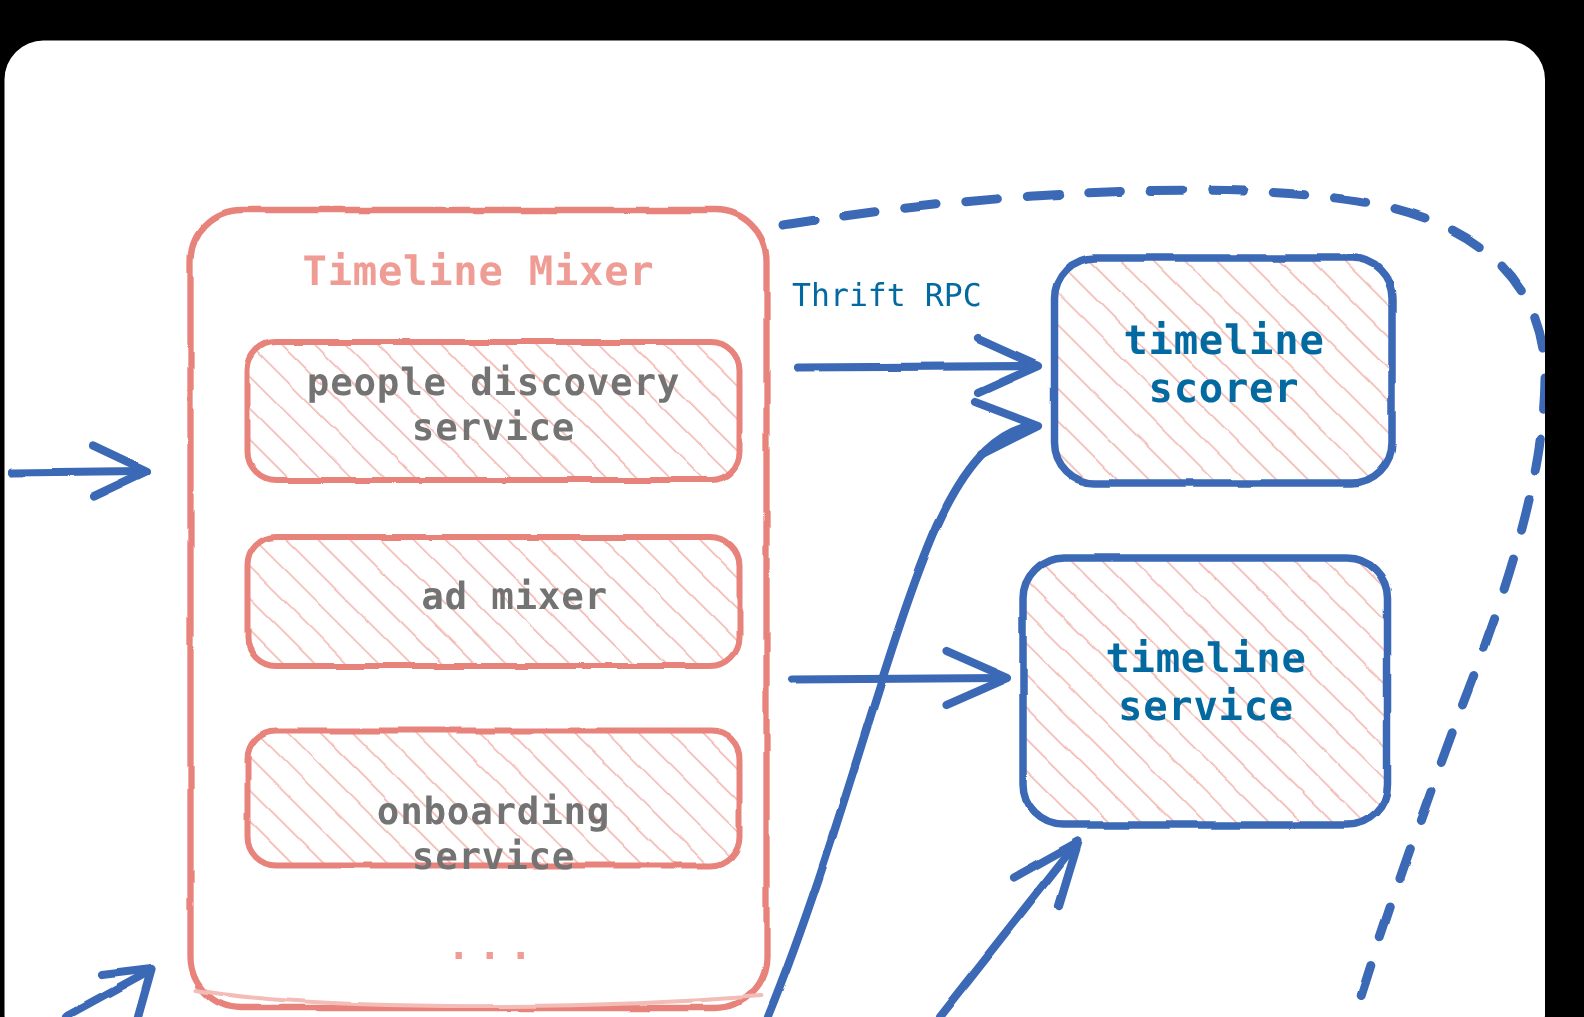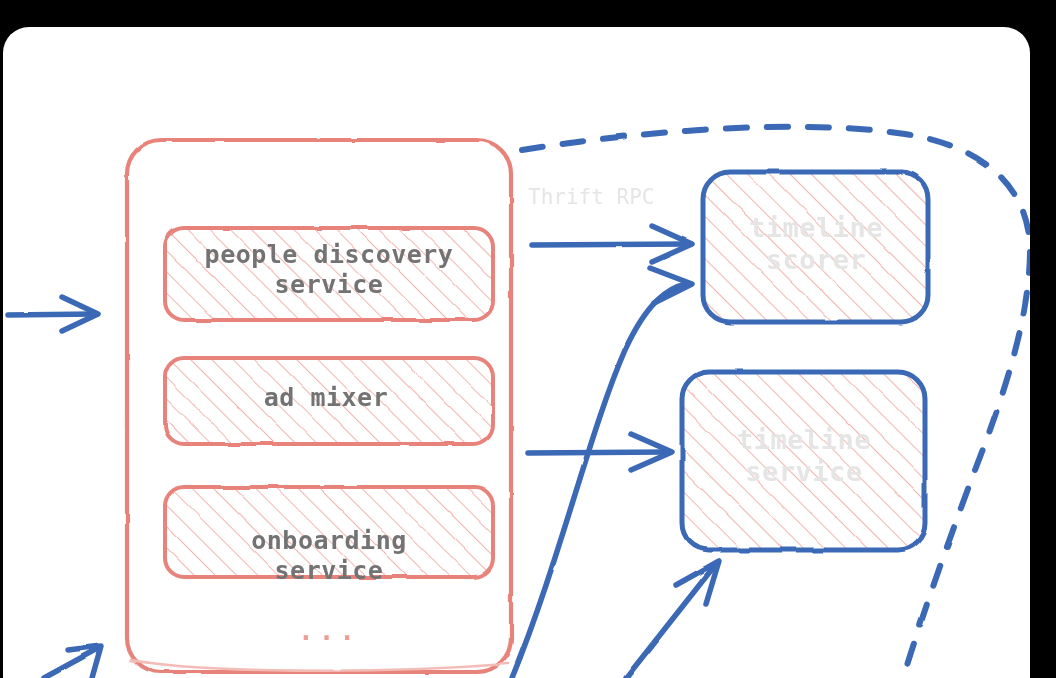--- a/index.html
+++ b/index.html
@@ -38,33 +38,33 @@
   .node-label {
     position: absolute;
     text-align: center;
     line-height: 1.18;
     font-weight: 700;
     letter-spacing: 0.5px;
     white-space: pre-line;
     pointer-events: none;
   }
   .pink-text { color: #737373; }
-  .blue-text { color: #e5e5e5; }
+  .blue-text { color: #0369a1; }
 
   #label-timeline-mixer {
     left: 127px; top: 166px; width: 384px;
     font-size: 27px;
     color: #ef9c95;
     font-weight: 700;
   }
   #label-people-discovery {
     left: 165px; top: 240px; width: 328px; font-size: 25px;
   }
   #label-ad-mixer {
-    left: 162px; top: 383px; width: 328px; font-size: 25px;
+    left: 179px; top: 383px; width: 328px; font-size: 25px;
   }
   #label-onboarding {
     left: 165px; top: 500px; width: 328px; font-size: 25px; margin-top: 26px;
   }
   #label-ellipsis {
     left: 165px; top: 616px; width: 328px; font-size: 26px;
     letter-spacing: 5px; color: #ef9c95;
   }
   #label-timeline-scorer {
     left: 703px; top: 212px; width: 226px; font-size: 27px;
@@ -161,20 +161,21 @@
       </g>
 
       <g filter="url(#rough2)">
         <path d="M 44 678 L 99 648" fill="none" stroke="#3a69b5" stroke-width="5.5" stroke-linecap="round"></path>
         <path d="M 68 650 L 101 646 L 92 678" fill="none" stroke="#3a69b5" stroke-width="5.5" stroke-linecap="round" stroke-linejoin="round"></path>
       </g>
 
     </g>
   </svg>
 
+  <div class="node-label" id="label-timeline-mixer">Timeline Mixer</div>
 
   <div class="node-label pink-text" id="label-people-discovery">people discovery
 service</div>
 
   <div class="node-label pink-text" id="label-ad-mixer">ad mixer</div>
 
   <div class="node-label pink-text" id="label-onboarding">onboarding
 service</div>
 
   <div class="node-label" id="label-ellipsis">...</div>

